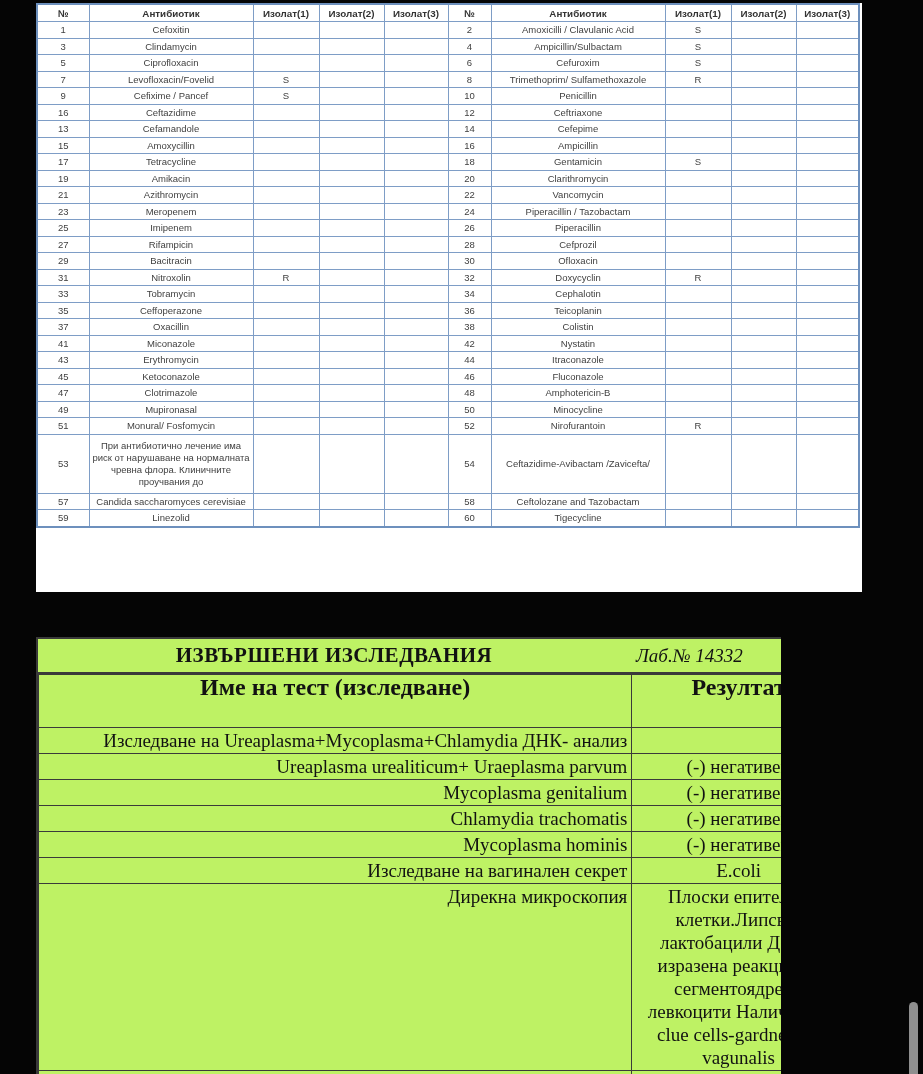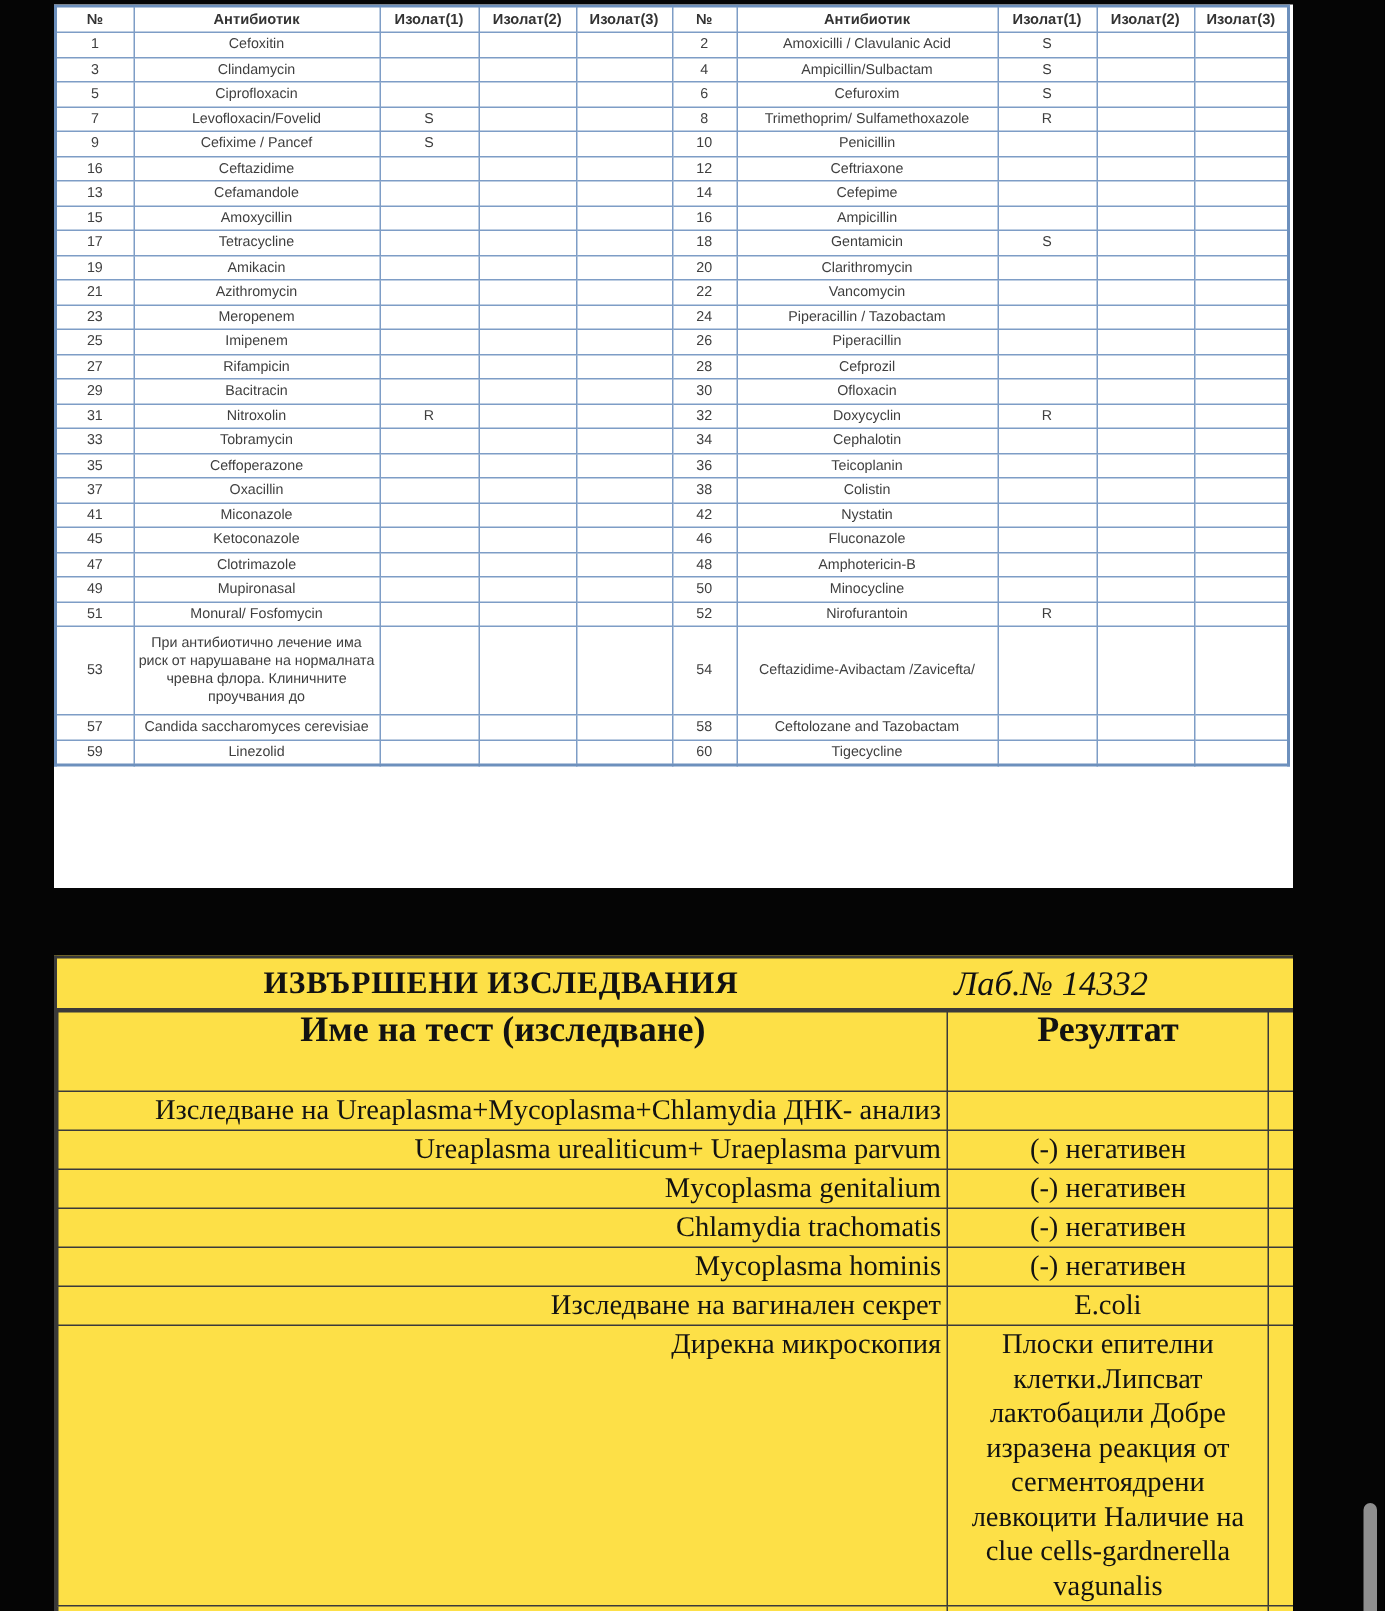--- a/index.html
+++ b/index.html
@@ -12,26 +12,26 @@
             font-size:9.5px;color:#3f3f3f;}
   table.abg td,table.abg th{border:1px solid #7e9dc6;text-align:center;vertical-align:middle;
             padding:0 2px;overflow:hidden;white-space:nowrap;height:15.5px;line-height:11px;}
   table.abg{border:2px solid #6d90bd;}
   table.abg th{font-weight:bold;font-size:9.8px;color:#333;height:16px;}
   table.abg tr.tall td{height:58px;white-space:normal;line-height:12px;}
   col.c-num1{width:52px}col.c-ab1{width:164px}col.c-i11{width:66px}col.c-i12{width:65px}col.c-i13{width:64px}
   col.c-num2{width:43px}col.c-ab2{width:174px}col.c-i21{width:66px}col.c-i22{width:65px}col.c-i23{width:63px}
 
   
-  .bot-sheet{position:absolute;left:36px;top:637px;width:826px;height:437px;background:#fde047;overflow:hidden;
+  .bot-sheet{position:absolute;left:36px;top:637px;width:745px;height:437px;background:#bef264;overflow:hidden;
              font-family:"Liberation Serif",serif;color:#121212;}
   .bot-inner{width:872px;border:2px solid #3a3a3a;border-bottom:none;box-sizing:border-box;}
   .title-row{display:flex;align-items:center;height:33px;border-bottom:2px solid #3a3a3a;position:relative;}
   .title-main{width:592px;text-align:center;font-weight:bold;font-size:21px;letter-spacing:.5px;}
-  .title-lab{width:213px;font-style:italic;font-size:23px;padding-left:6px;box-sizing:border-box;}
+  .title-lab{width:213px;font-style:italic;font-size:19px;padding-left:6px;box-sizing:border-box;}
   table.res{border-collapse:collapse;table-layout:fixed;width:868px;font-size:19px;}
   table.res td{border:1.5px solid #3a3a3a;vertical-align:top;padding:1px 4px;line-height:23px;}
   col.r-test{width:592px}col.r-result{width:213px}col.r-extra{width:60px}
   td.hdr{font-weight:bold;font-size:24px;text-align:center;height:50px;}
   td.test{text-align:right;}
   td.test.indent{padding-left:32px;margin-top:21px;}
   td.result{text-align:center;}
   tr.micro td{height:172px;}
   tr.last td{height:26px;}
 
@@ -307,20 +307,32 @@
             <td></td>
             <td></td>
             <td></td>
             <td>42</td>
             <td>Nystatin</td>
             <td></td>
             <td></td>
             <td></td>
           </tr>
           <tr>
+            <td>43</td>
+            <td>Erythromycin</td>
+            <td></td>
+            <td></td>
+            <td></td>
+            <td>44</td>
+            <td>Itraconazole</td>
+            <td></td>
+            <td></td>
+            <td></td>
+          </tr>
+          <tr>
             <td>45</td>
             <td>Ketoconazole</td>
             <td></td>
             <td></td>
             <td></td>
             <td>46</td>
             <td>Fluconazole</td>
             <td></td>
             <td></td>
             <td></td>

